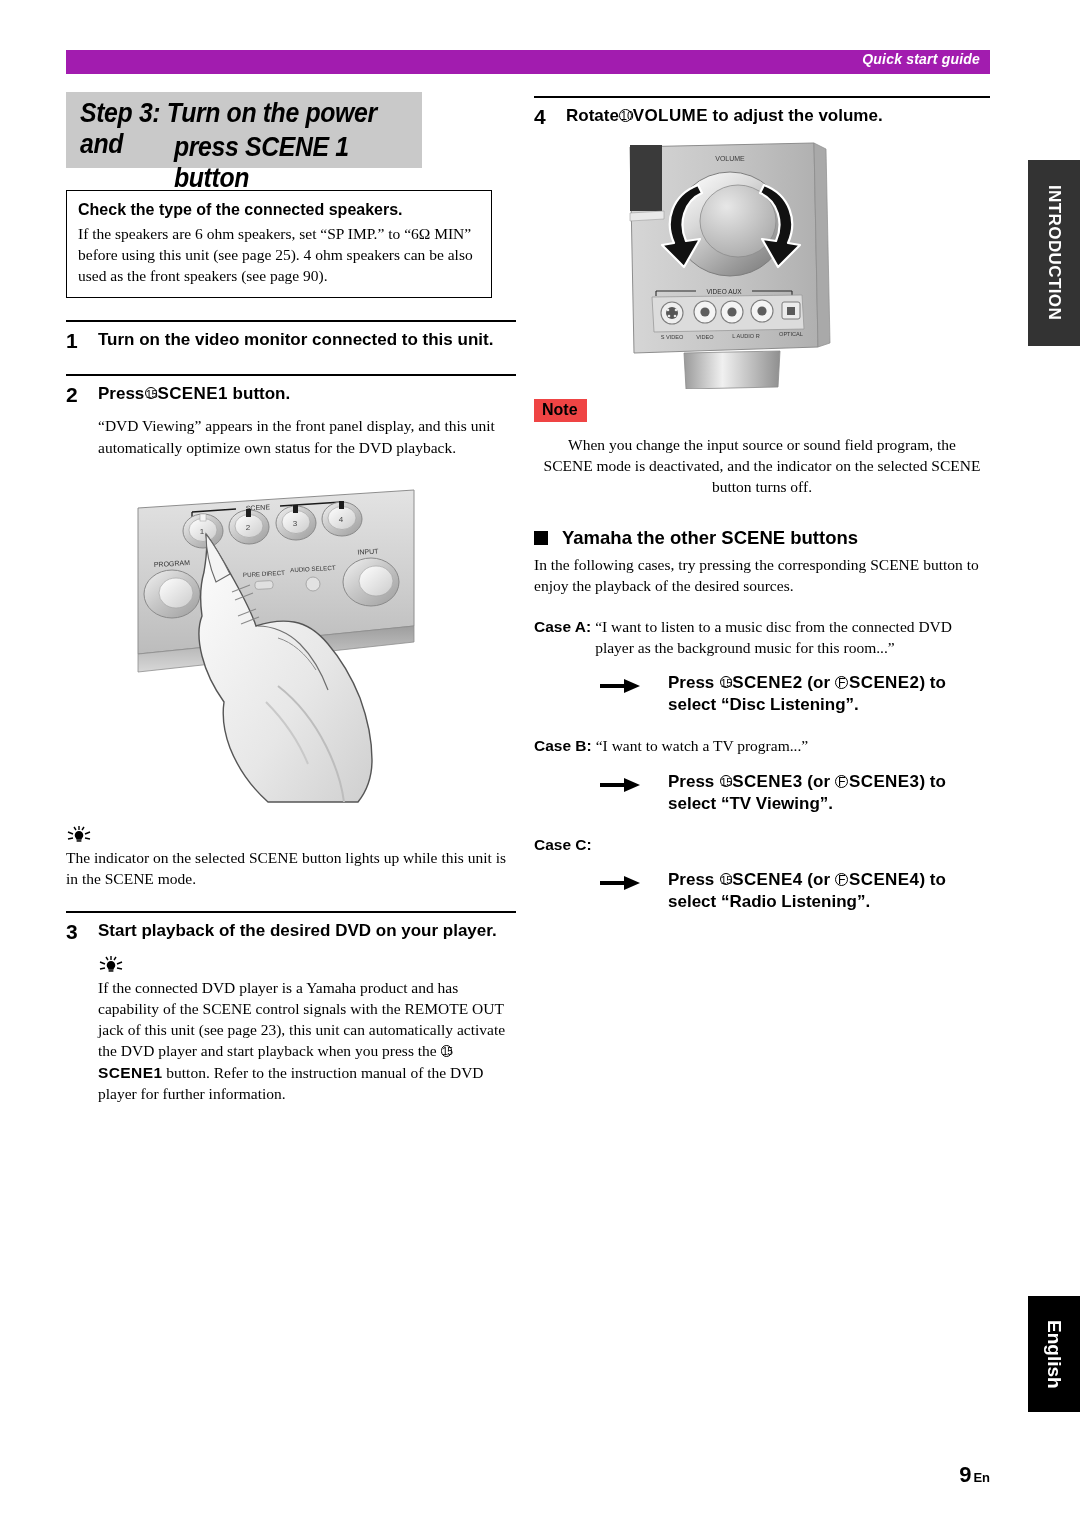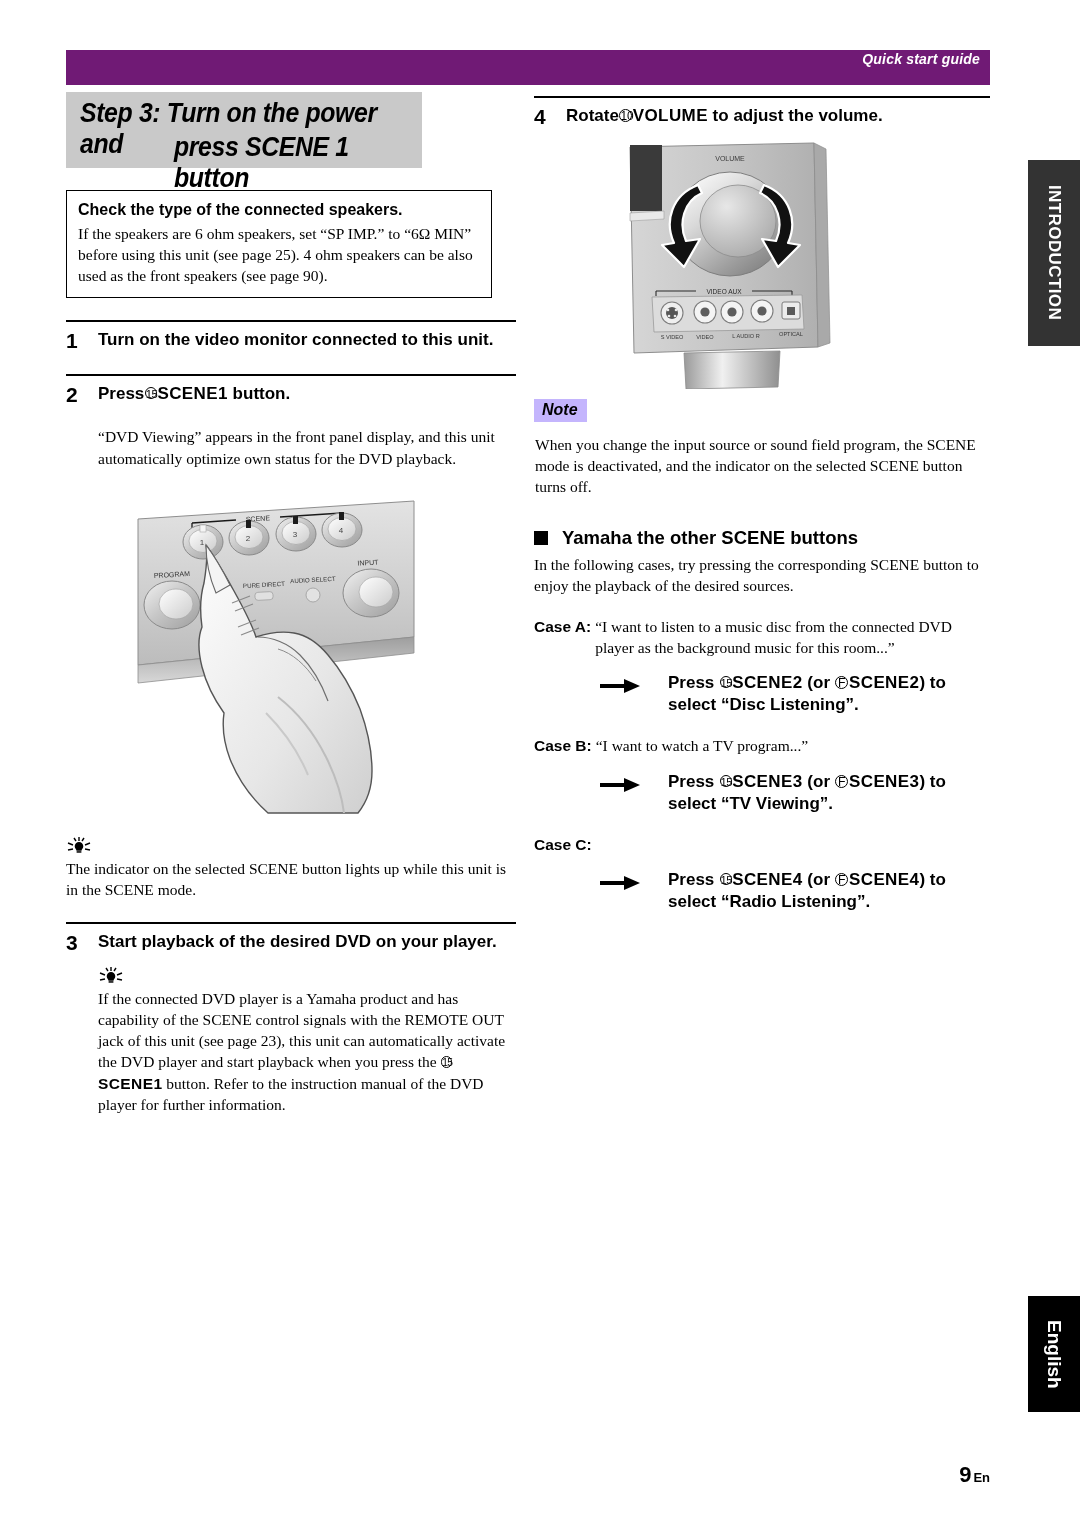--- a/index.html
+++ b/index.html
@@ -7,22 +7,22 @@
     width:1080px;height:1526px;
     background:#ffffff;
     font-family:"Liberation Serif",serif;
     position:relative;
     overflow:hidden;
   }
   .page{position:absolute;inset:0;}
 
   
   .header-bar{
-    position:absolute;left:66px;top:50px;width:924px;height:35px;
-    background:#701a75;
+    position:absolute;left:66px;top:50px;width:924px;height:24px;
+    background:#a21caf;
   }
   .header-bar span{
     position:absolute;right:10px;top:1px;
     color:#fff;font-family:"Liberation Sans",sans-serif;
     font-style:italic;font-weight:bold;font-size:14px;letter-spacing:.2px;
   }
 
   
   .step-banner{
     position:absolute;left:66px;top:92px;width:356px;height:76px;
@@ -60,21 +60,21 @@
   .step{display:flex;margin-top:7px;}
   .step .num{
     font-family:"Liberation Sans",sans-serif;font-weight:bold;font-size:21px;
     width:32px;flex:0 0 32px;line-height:1.12;
   }
   .step .body{flex:1;}
   .step .head{
     font-family:"Liberation Sans",sans-serif;font-weight:bold;font-size:17px;
     line-height:1.25;
   }
-  .step .sub{margin-top:22px;}
+  .step .sub{margin-top:11px;}
   .step .sub p{margin:0;}
 
   
   .circ{
     display:inline-block;border:1.4px solid #000;border-radius:50%;
     width:1.08em;height:1.08em;line-height:1.02em;text-align:center;
     font-family:"Liberation Sans",sans-serif;font-weight:normal;
     font-size:.80em;vertical-align:.08em;
     box-sizing:border-box;margin:0 .5px;
   }
@@ -87,26 +87,26 @@
 
   
   .tip{margin-top:20px;}
   .tip .bulb{display:block;height:20px;margin-bottom:1px;}
   .tip p{margin:0;}
 
   
   .vol-illus{margin:10px 0 0 78px;width:240px;height:250px;position:relative;}
 
   .note-tag{
-    display:inline-block;background:#c4b5fd;
-    font-family:"Liberation Sans",sans-serif;font-weight:bold;font-style:italic;
+    display:inline-block;background:#ef4444;
+    font-family:"Liberation Sans",sans-serif;font-weight:bold;
     font-size:16px;padding:2px 9px 3px 8px;margin-top:10px;
   }
   .note-body{margin-top:12px;}
-  .note-body p{margin:1px;}
+  .note-body p{margin:8px;text-align:center;}
 
   .sec-head{
     font-family:"Liberation Sans",sans-serif;font-weight:bold;font-size:18.5px;
     margin-top:30px;display:flex;align-items:center;gap:14px;
   }
   .sq{width:14px;height:14px;background:#000;display:inline-block;}
 
   .sec-body{margin-top:5px;}
   .sec-body p{margin:0;}
 

